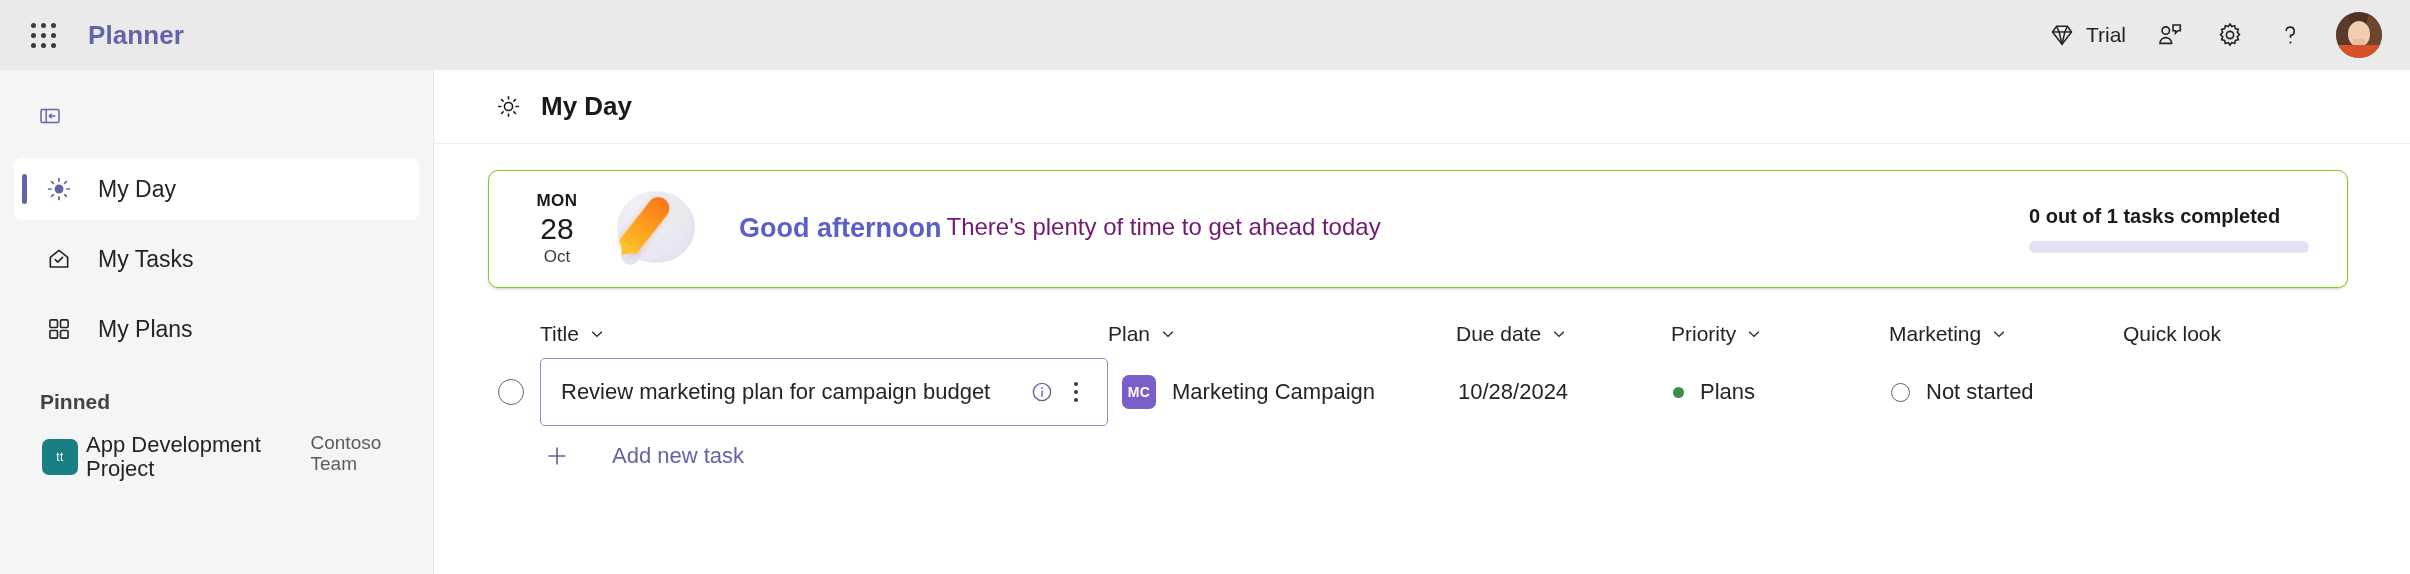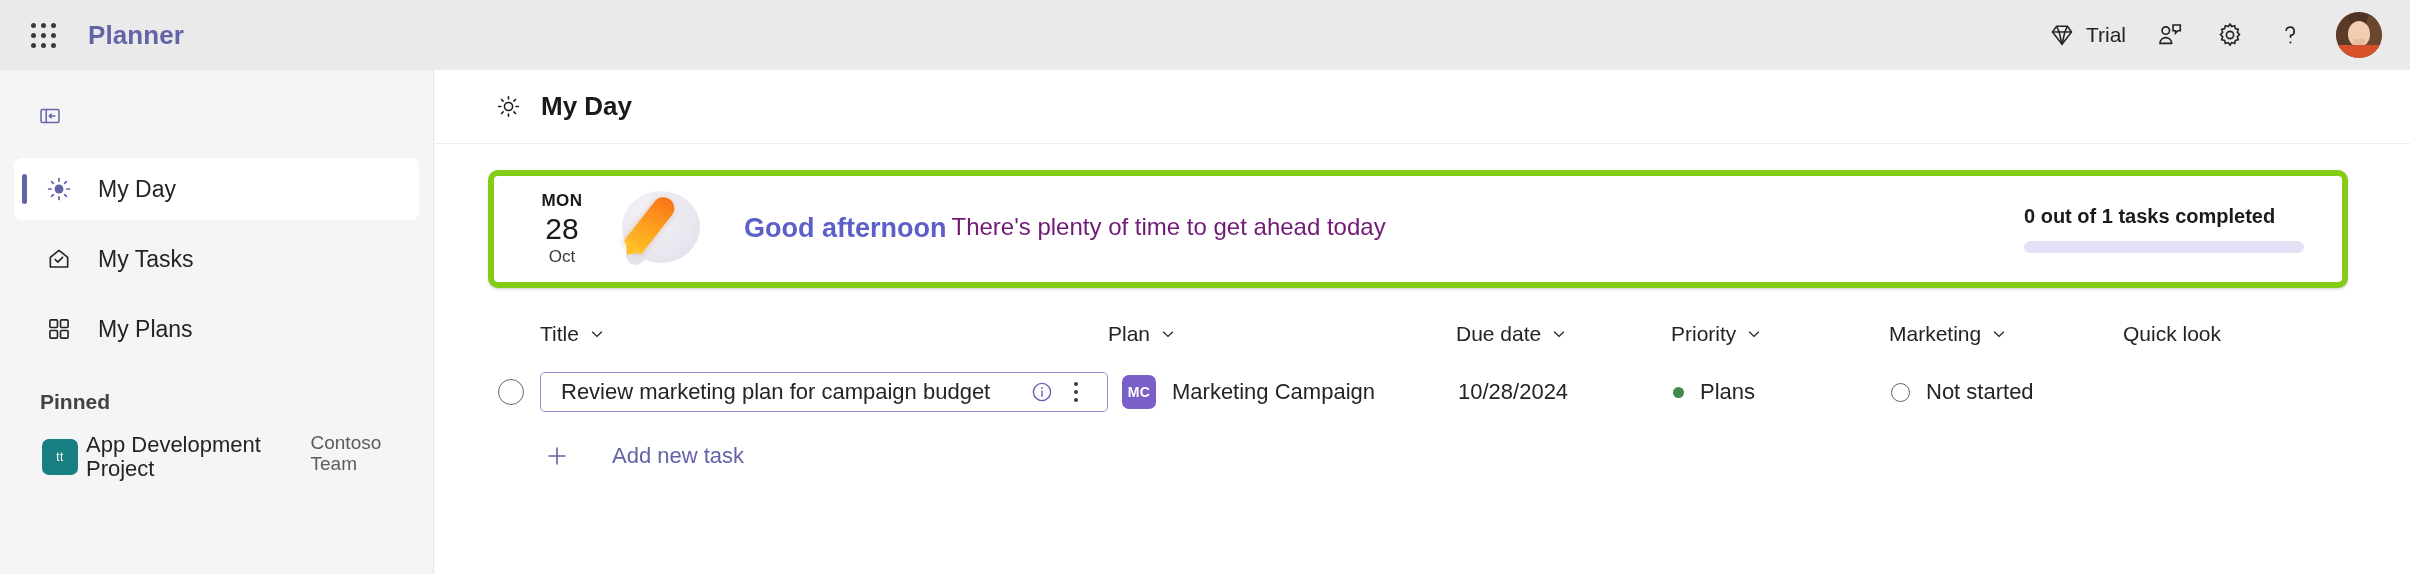--- a/index.html
+++ b/index.html
@@ -114,21 +114,21 @@
     border-bottom: 1px solid #ededed;
   }
   .page-title { font-size: 26px; font-weight: 700; color: #1b1a19; margin-left: 20px; }
 
   .content { flex: 1 1 auto; padding: 26px 56px 0 48px; min-height: 0; }
 
   
   .banner {
     height: 118px;
     background: #ffffff;
-    border: 6px solid #84cc16;
+    border: 1px solid #84cc16;
     border-radius: 10px;
     box-shadow: 0 1.6px 3.6px rgba(0,0,0,.10), 0 .3px .9px rgba(0,0,0,.07);
     display: flex; align-items: center;
     padding: 0 38px 0 30px;
     margin: 0 6px;
   }
   .date-block {
     width: 76px; flex: 0 0 76px; text-align: center;
     display:flex; flex-direction: column; align-items: center; justify-content: center;
   }
@@ -184,21 +184,21 @@
   .col-progress { width: 218px; flex: 0 0 218px; }
   .col-quick    { width: 220px; flex: 0 0 220px; margin-left: 16px; }
 
   .trow { display: flex; align-items: center; height: 68px; padding-left: 0; }
   .row-check { width: 58px; flex: 0 0 58px; display:flex; align-items:center; justify-content:center; }
   .checkcircle {
     width: 26px; height: 26px; border-radius: 50%;
     border: 1.6px solid #656565; cursor: pointer; background: transparent;
   }
   .title-field {
-    width: 568px; flex: 0 0 568px; height: 40px;
+    width: 568px; flex: 0 0 568px; height: 68px;
     border: 1px solid #8f8fd4; border-radius: 5px; background: #fff;
     display: flex; align-items: center; padding: 0 14px 0 20px;
   }
   .title-text {
     font-size: 22px; color: #242424; flex: 1 1 auto;
     white-space: nowrap; overflow: hidden; text-overflow: ellipsis;
   }
   .icon-btn { width: 34px; height: 34px; display:flex; align-items:center; justify-content:center; border-radius:4px; cursor:pointer; flex:0 0 34px; }
   .dots { display:flex; flex-direction: column; gap: 4px; align-items:center; }
   .dots i { width: 4px; height: 4px; border-radius: 50%; background: #3b3a39; display:block; }

